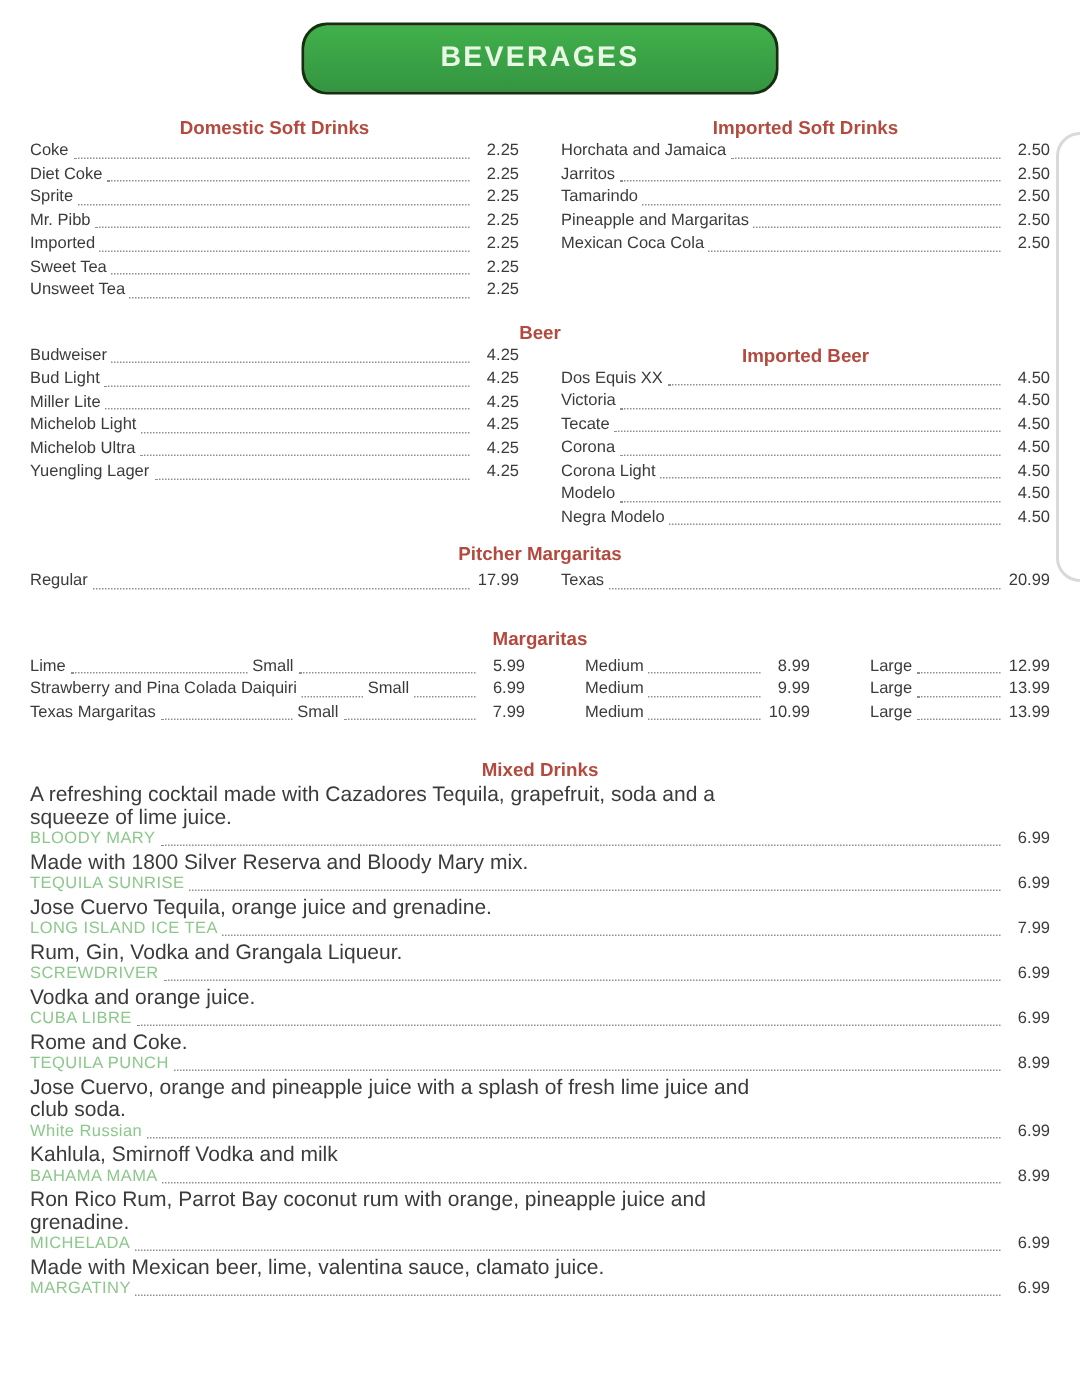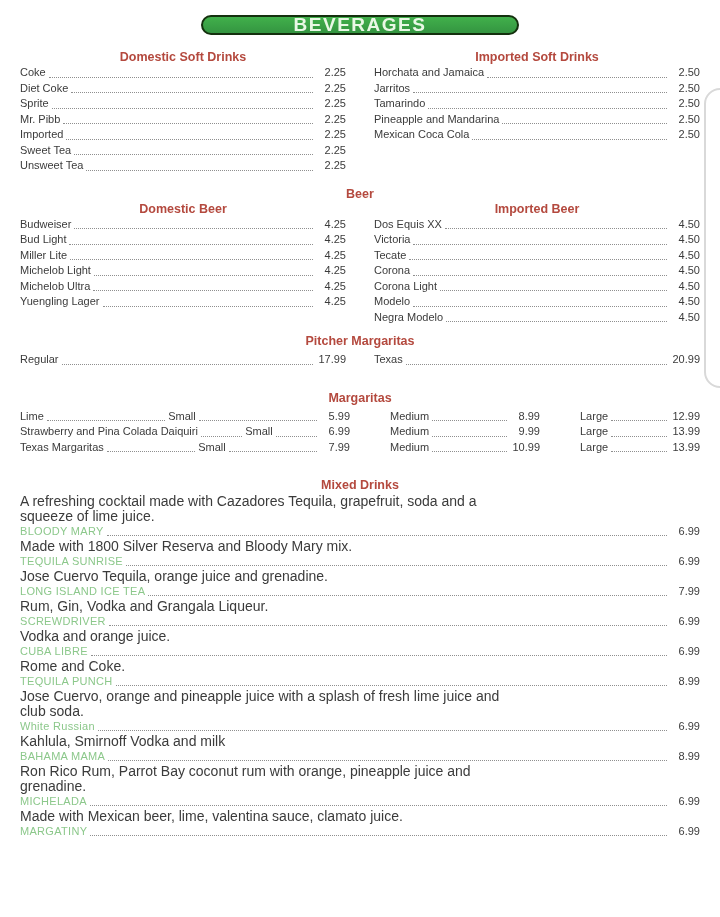--- a/index.html
+++ b/index.html
@@ -14,21 +14,21 @@
     --edge:#d9d9d9;
   }
   *{box-sizing:border-box;margin:0;padding:0;}
   html,body{background:#fff;}
   body{font-family:"Liberation Sans","DejaVu Sans",sans-serif;color:var(--text);}
   .page{position:relative;width:720px;height:917px;background:#fff;overflow:hidden;margin:0 auto;}
 
   
   .pill-wrap{display:flex;justify-content:center;padding-top:15px;}
   .pill{
-    width:318px;height:20px;
+    width:318px;height:48px;
     background:linear-gradient(var(--accent-green),var(--accent-green-dark));
     border:2.5px solid var(--pill-border);
     border-radius:17px;
     color:var(--pill-text);
     font-size:19px;letter-spacing:1.5px;font-weight:bold;
     display:flex;align-items:center;justify-content:center;
   }
 
   .content{padding:0 20px;margin-top:15px;}
 
@@ -160,40 +160,39 @@
                 <span class="price">2.50</span>
               </div>
 
               <div class="row">
                 <span class="item-name">Tamarindo</span>
                 <span class="dots"></span>
                 <span class="price">2.50</span>
               </div>
 
               <div class="row">
-                <span class="item-name">Pineapple and Mandarina</span>
+                <span class="item-name">Pineapple and Margaritas</span>
                 <span class="dots"></span>
                 <span class="price">2.50</span>
               </div>
 
               <div class="row">
                 <span class="item-name">Mexican Coca Cola</span>
                 <span class="dots"></span>
                 <span class="price">2.50</span>
               </div>
             </div>
         </div>
       </div>
     </section>
 
     <section class="beer">
       <h3 class="section-heading">Beer</h3>
       <div class="two-col">
         <div class="col">
-          <h3 class="section-heading">Domestic Beer</h3>
           <div>
 
               <div class="row">
                 <span class="item-name">Budweiser</span>
                 <span class="dots"></span>
                 <span class="price">4.25</span>
               </div>
 
               <div class="row">
                 <span class="item-name">Bud Light</span>

